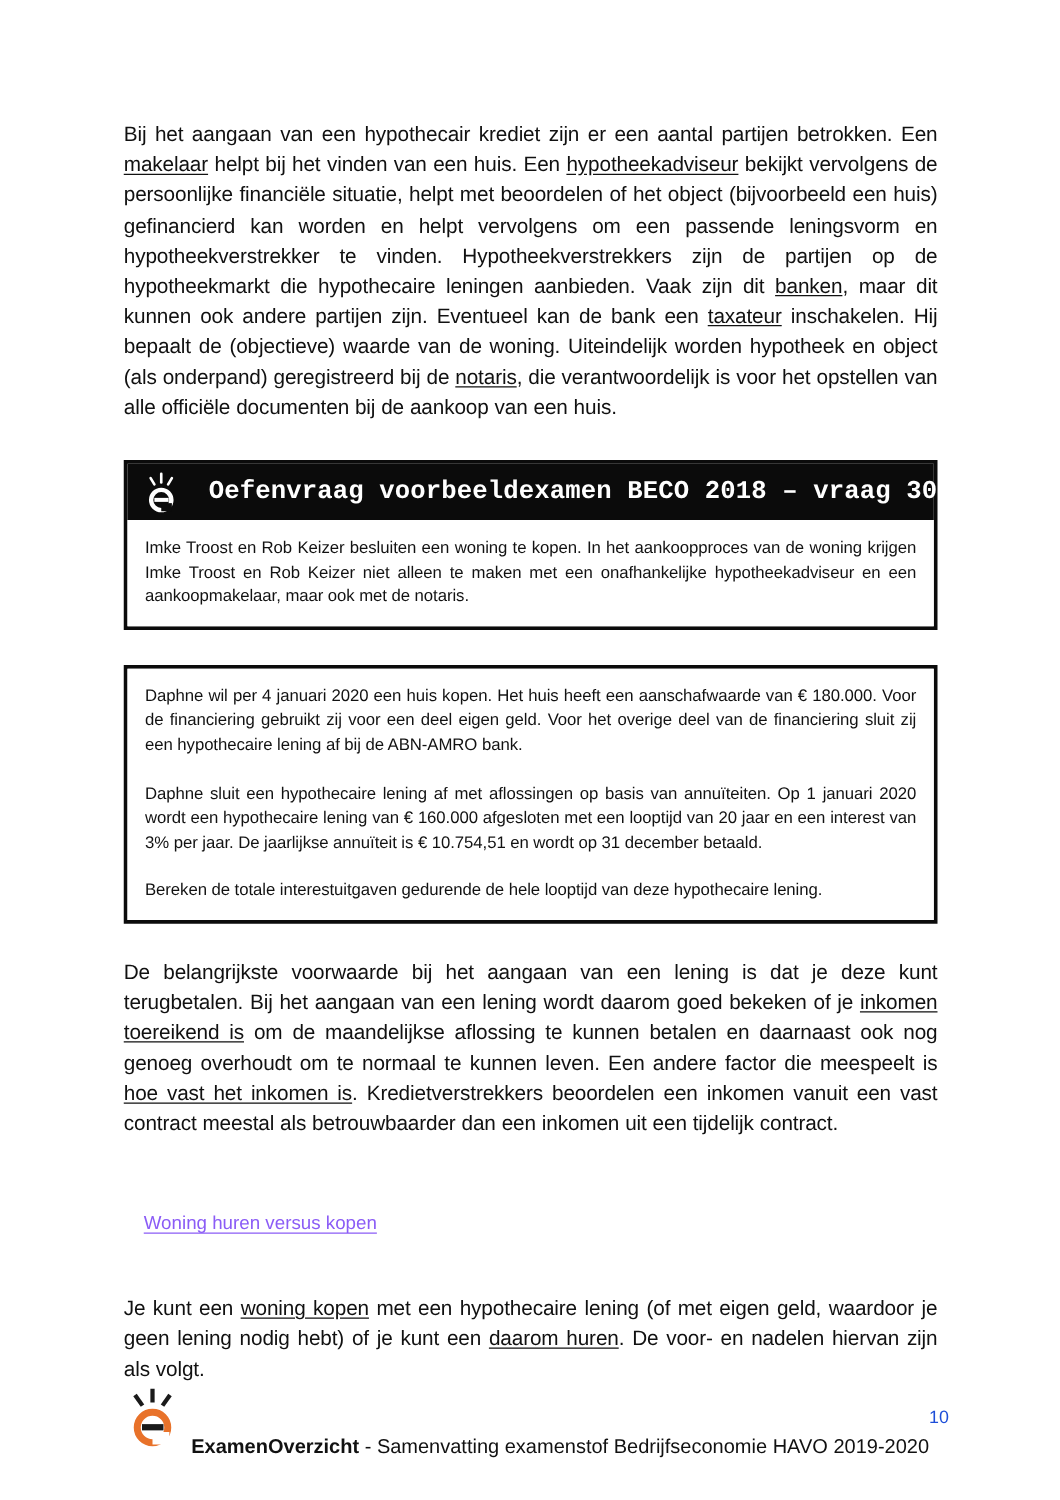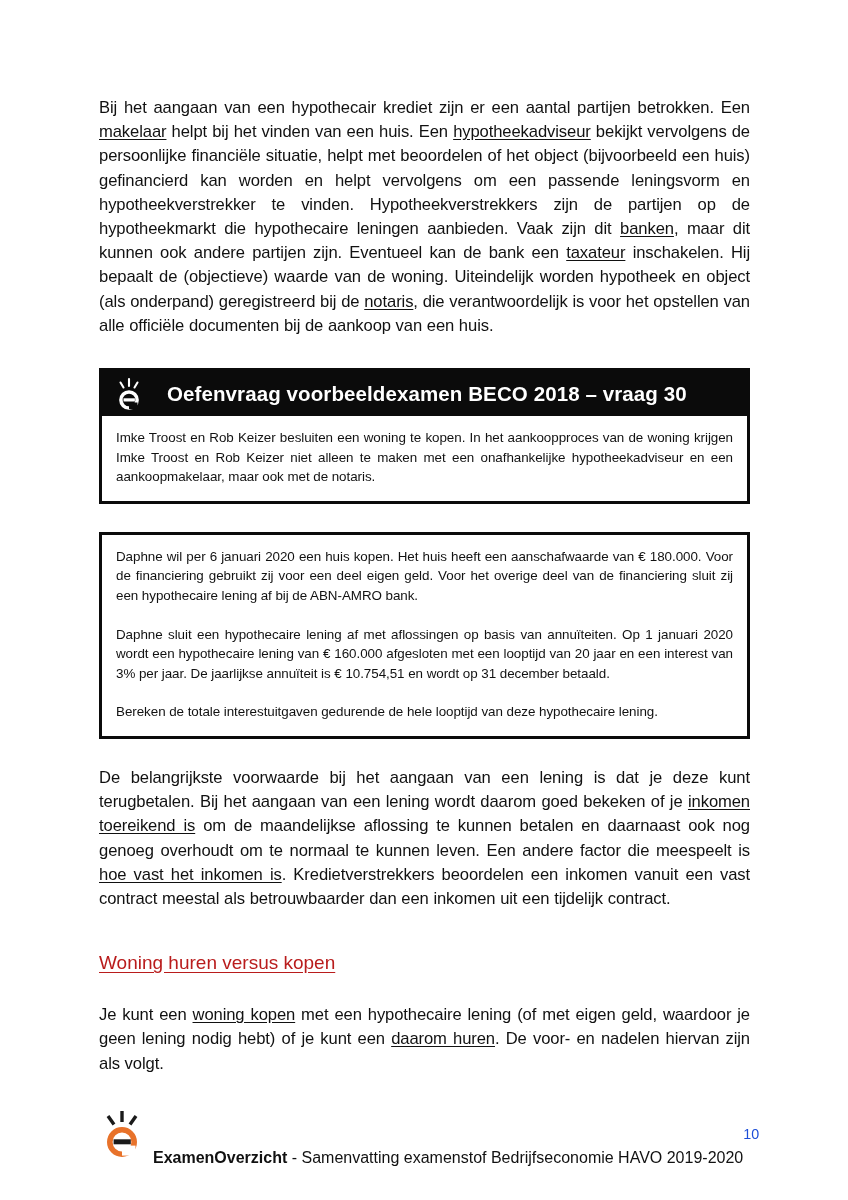--- a/index.html
+++ b/index.html
@@ -56,21 +56,21 @@
   .qbox-header {
     background: #0b0b0b;
     height: 45px;
     display: flex;
     align-items: center;
     padding-left: 10px;
     box-sizing: border-box;
   }
   .qbox-title {
     color: #ffffff;
-    font-family: Liberation Sans, sans-serif;
+    font-family: Liberation Mono, monospace;
     font-weight: bold;
     font-size: 20.5px;
     letter-spacing: 0.1px;
     margin-left: 21px;
     white-space: nowrap;
   }
   .qbox-body {
     background: #ffffff;
     padding: 12px 14px 14px 14px;
   }
@@ -88,25 +88,25 @@
   .logo-mark {
     position: relative;
     width: 34px;
     height: 38px;
     flex: 0 0 auto;
   }
   .logo-mark svg { display: block; }
 
   
   .subhead {
-    margin: 0;
-    font-size: 19px;
+    margin: 16px;
+    font-size: 15px;
     line-height: 24px;
     font-weight: normal;
-    color: #b91c1c;
+    color: #8b5cf6;
   }
   .subhead span { text-decoration: underline; text-underline-offset: 2.5px; }
 
   .gap-40 { height: 40px; }
   .gap-28 { height: 28px; }
 
   
   .footer {
     position: absolute;
     left: 99px;
@@ -170,21 +170,21 @@
       </div>
       <div class="qbox-body">
         <p>Imke Troost en Rob Keizer besluiten een woning te kopen. In het aankoopproces van de woning krijgen Imke Troost en Rob Keizer niet alleen te maken met een onafhankelijke hypotheekadviseur en een aankoopmakelaar, maar ook met de notaris.</p>
       </div>
     </div>
 
     <div class="gap-28"></div>
 
     <div class="qbox">
       <div class="qbox-body">
-        <p>Daphne wil per 6 januari 2020 een huis kopen. Het huis heeft een aanschafwaarde van € 180.000. Voor de financiering gebruikt zij voor een deel eigen geld. Voor het overige deel van de financiering sluit zij een hypothecaire lening af bij de ABN-AMRO bank.</p>
+        <p>Daphne wil per 4 januari 2020 een huis kopen. Het huis heeft een aanschafwaarde van € 180.000. Voor de financiering gebruikt zij voor een deel eigen geld. Voor het overige deel van de financiering sluit zij een hypothecaire lening af bij de ABN-AMRO bank.</p>
         <p class="spaced">Daphne sluit een hypothecaire lening af met aflossingen op basis van annuïteiten. Op 1 januari 2020 wordt een hypothecaire lening van € 160.000 afgesloten met een looptijd van 20 jaar en een interest van 3% per jaar. De jaarlijkse annuïteit is € 10.754,51 en wordt op 31 december betaald.</p>
         <p class="spaced">Bereken de totale interestuitgaven gedurende de hele looptijd van deze hypothecaire lening.</p>
       </div>
     </div>
 
     <div class="gap-after-box"></div>
 
     <p class="body-par"><span>De belangrijkste voorwaarde bij het aangaan van een lening is dat je deze kunt terugbetalen. Bij het aangaan van een lening wordt daarom goed bekeken of je </span><span class="u">inkomen toereikend is</span><span> om de maandelijkse aflossing te kunnen betalen en daarnaast ook nog genoeg overhoudt om te normaal te kunnen leven. Een andere factor die meespeelt is </span><span class="u">hoe vast het inkomen is</span><span>. Kredietverstrekkers beoordelen een inkomen vanuit een vast contract meestal als betrouwbaarder dan een inkomen uit een tijdelijk contract.</span></p>
 
     <div class="gap-40"></div>

